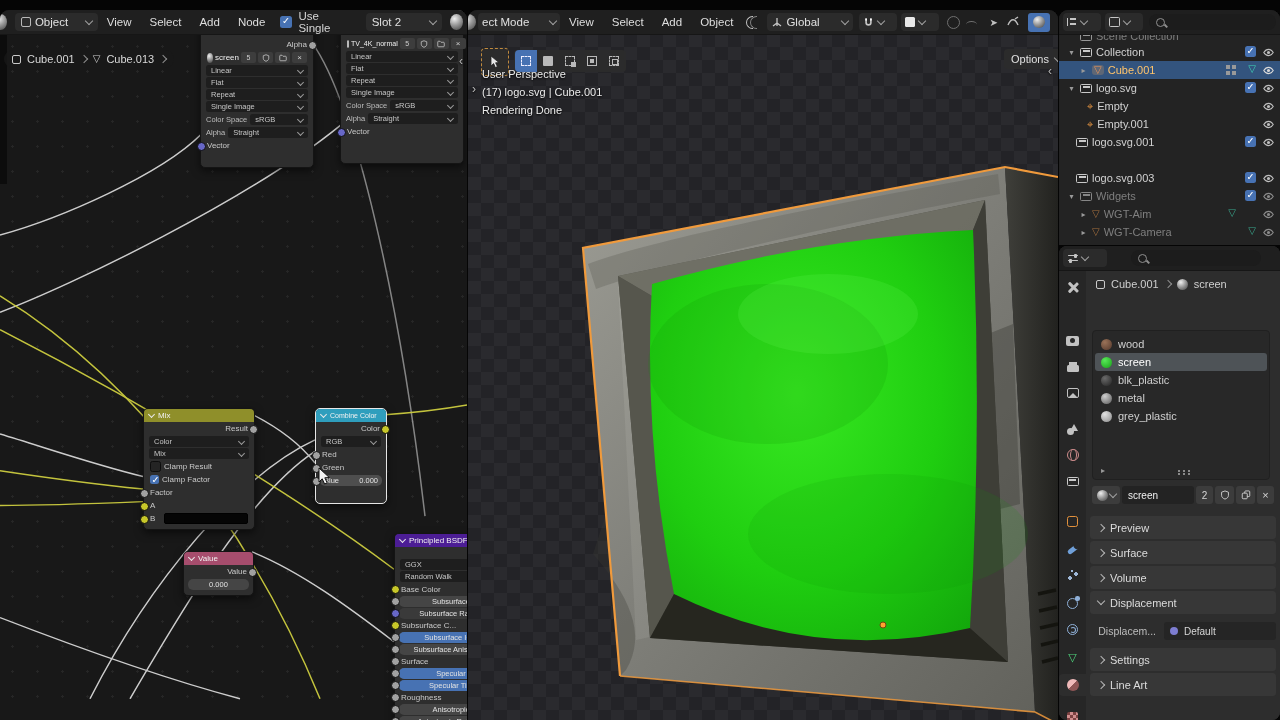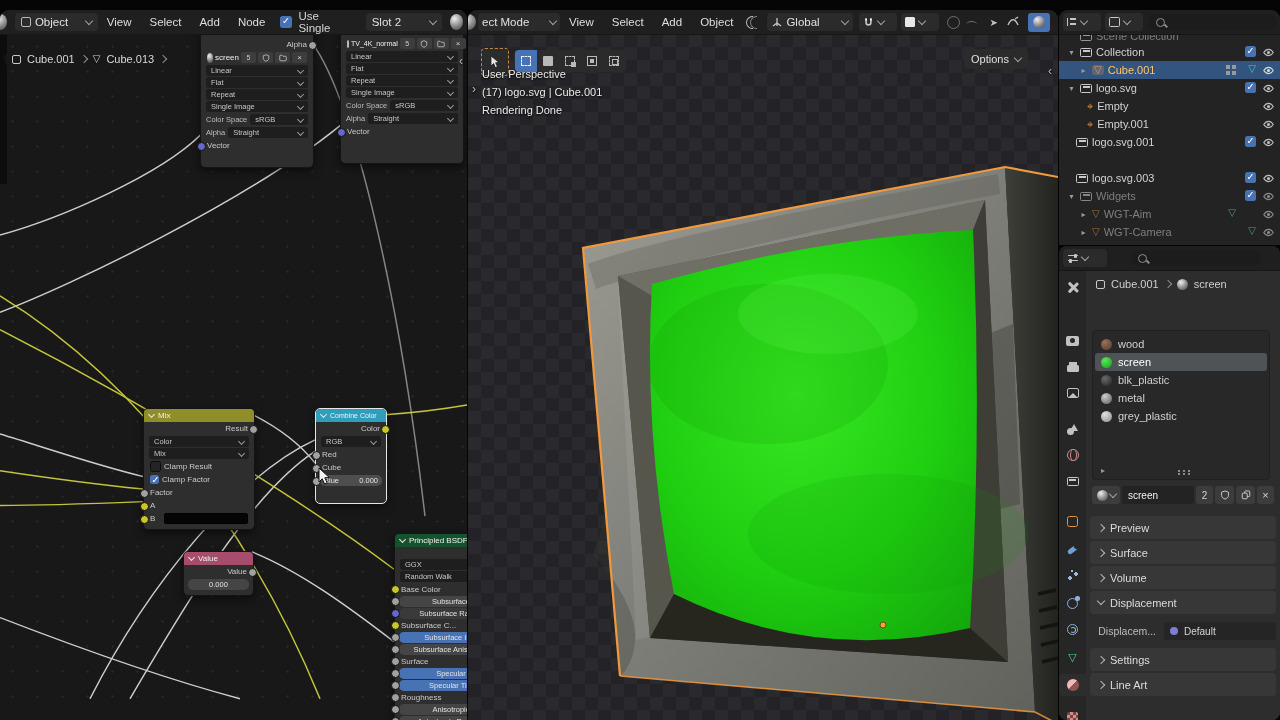--- a/index.html
+++ b/index.html
@@ -386,21 +386,21 @@
       <div class="drow">
           <span>RGB</span>
           <span class="cvs"></span>
         </div>
       <div class="nrow">
           <span class="sock l sk-gray"></span>
           <span>Red</span>
         </div>
       <div class="nrow">
           <span class="sock l sk-gray"></span>
-          <span>Cube</span>
+          <span>Green</span>
         </div>
       <div class="nrow" style="padding:0 4px">
           <span class="sock l sk-gray"></span>
         <div class="nslider" style="background:#4e4e4e;justify-content:space-between;padding:0 4px">
           <span>Blue</span>
             <span>0.000</span>
         </div>
         </div>
     </div>
 
@@ -414,21 +414,21 @@
           <span class="sock r sk-gray"></span>
         </div>
       <div class="nrow" style="padding:0 4px">
           <div class="nslider">
             <span>0.000</span>
           </div>
         </div>
     </div>
 
     <div class="node" style="left:394px;top:499px;width:112px;height:230px">
-      <div class="nhead" style="background:#14532d">
+      <div class="nhead" style="background:#4c1d95">
           <span class="ncv"></span>
           <span>Principled BSDF</span>
         </div>
       <div style="height:11px"></div>
       <div class="drow">
           <span>GGX</span>
         </div>
       <div class="drow">
           <span>Random Walk</span>
         </div>
@@ -584,21 +584,21 @@
         <span style="width:10px;height:10px;border:1.3px solid #b9b9b9;box-sizing:border-box;position:relative">
             <span style="position:absolute;left:2px;top:2px;width:4px;height:4px;background:#b9b9b9"></span>
           </span>
         </div>
       <div style="width:22px;height:22px;display:flex;align-items:center;justify-content:center">
         <span style="width:10px;height:10px;border:1.3px dashed #b9b9b9;box-sizing:border-box;position:relative">
             <span style="position:absolute;left:2px;top:2px;width:4px;height:4px;border:1px solid #b9b9b9"></span>
           </span>
         </div>
     </div>
-    <div class="vbtn" style="left:496px;top:15px;width:64px;height:20px;gap:6px;font-size:11px;color:#e0e0e0">
+    <div class="vbtn" style="left:536px;top:15px;width:64px;height:20px;gap:6px;font-size:11px;color:#e0e0e0">
       <span>Options</span>
         <span class="cv"></span>
     </div>
 
     <div class="ovtxt" style="top:34px">User Perspective</div>
     <div class="ovtxt" style="top:52px">(17) logo.svg | Cube.001</div>
     <div class="ovtxt" style="top:70px">Rendering Done</div>
 
     <span class="collapse" style="left:4px;top:48px">›</span>
     <span class="collapse" style="right:6px;top:30px">‹</span>

